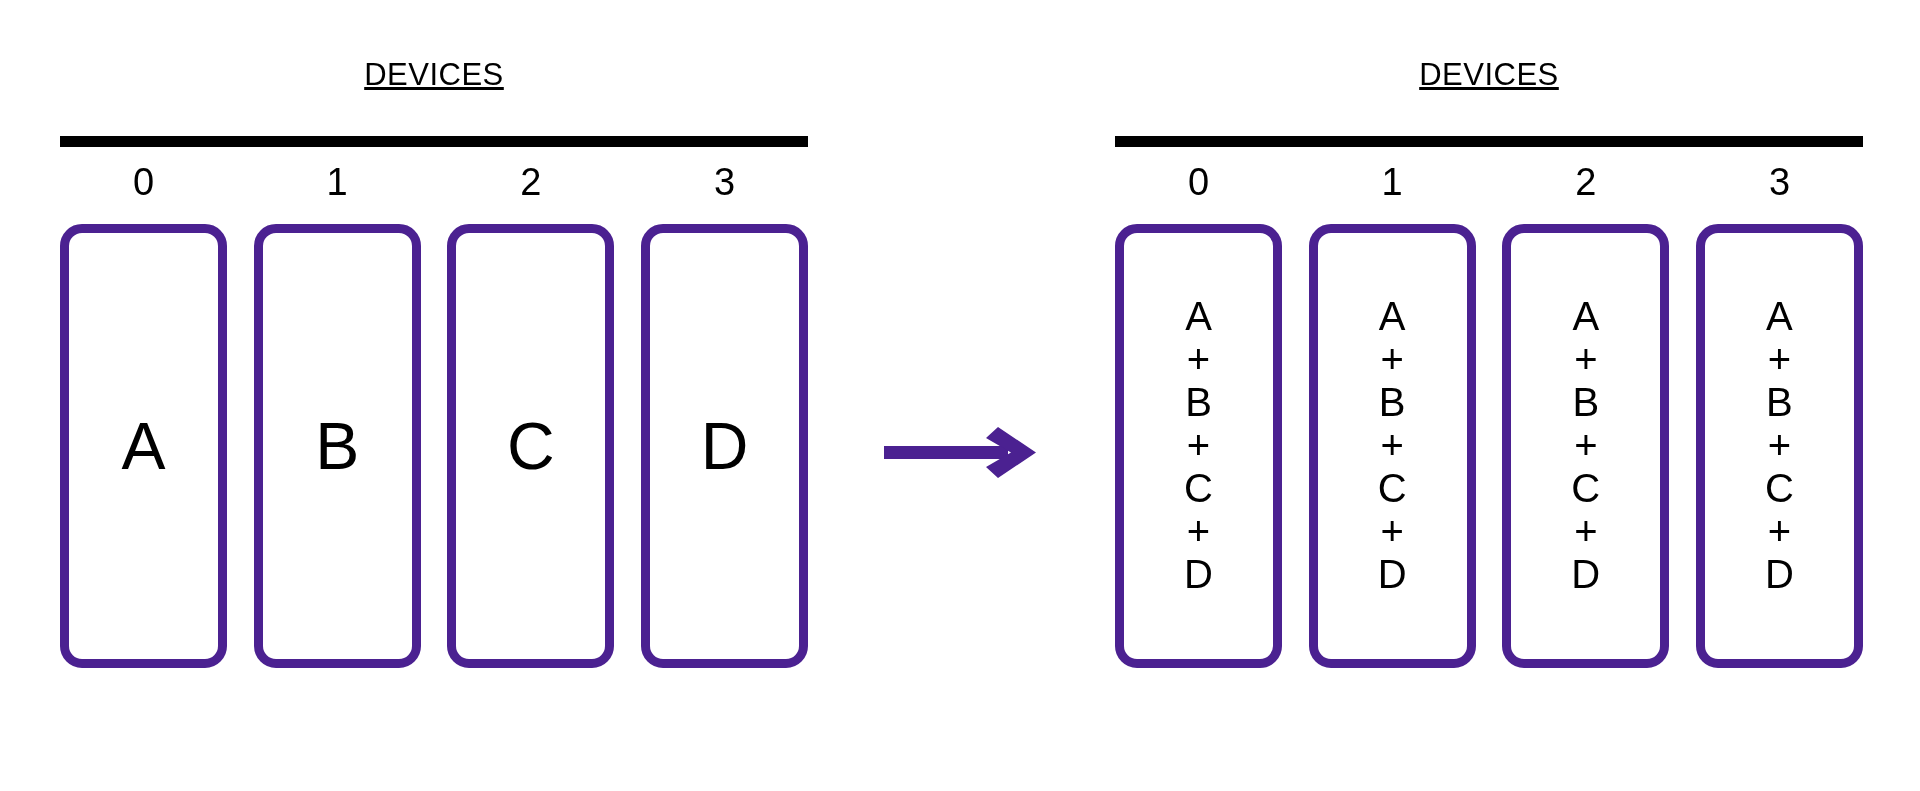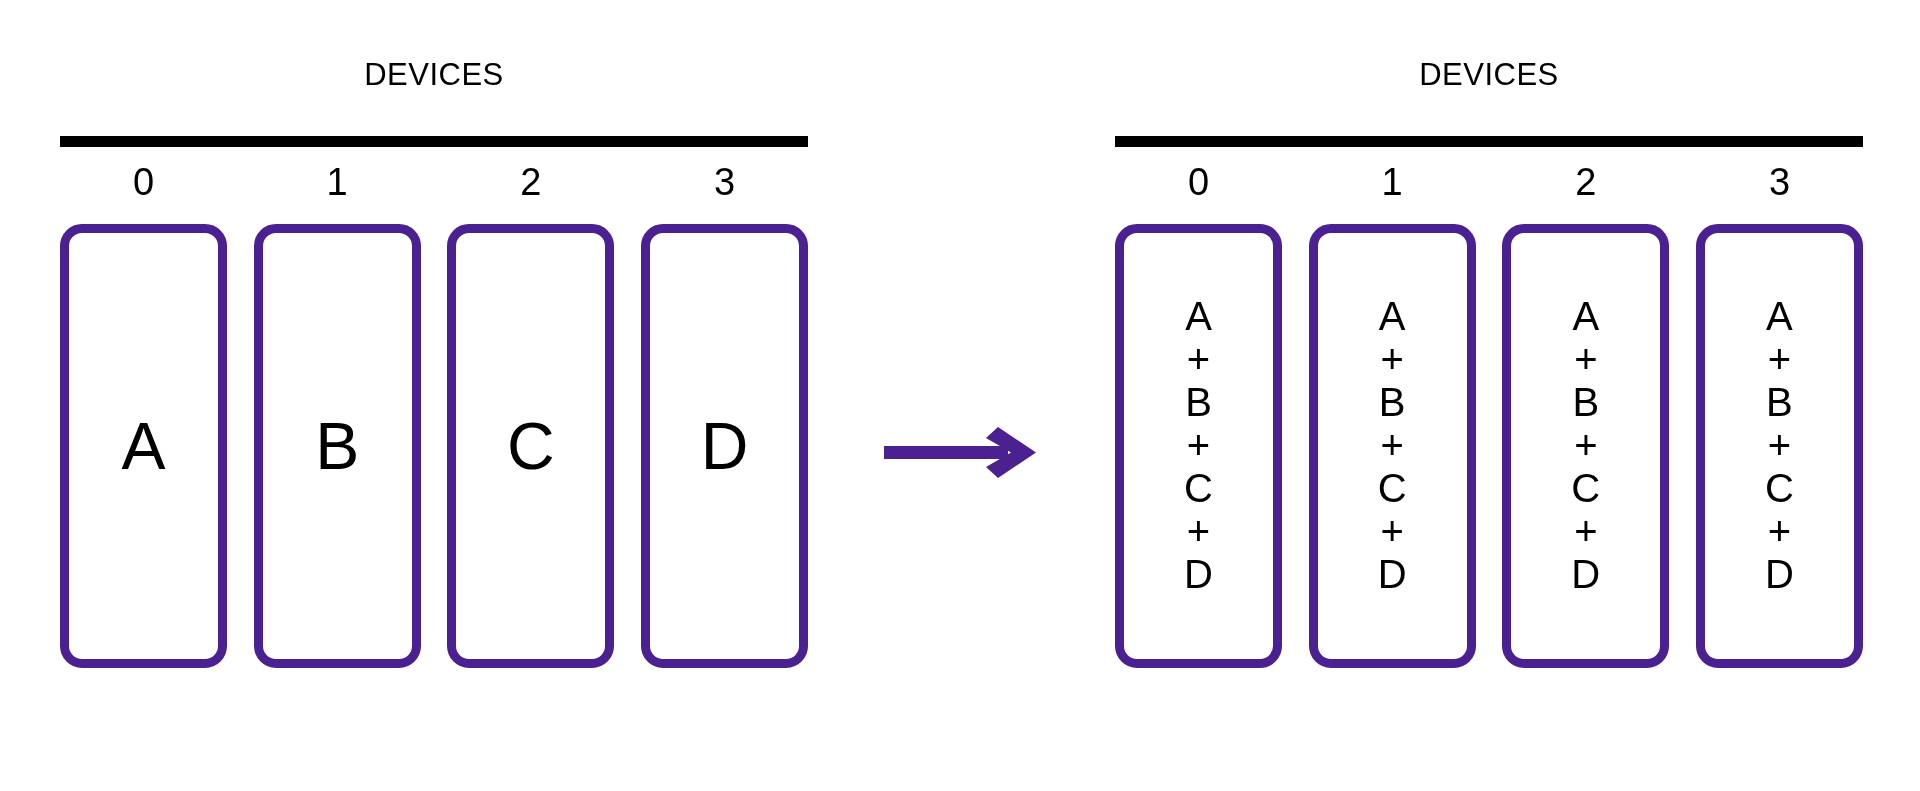--- a/index.html
+++ b/index.html
@@ -34,20 +34,21 @@
     position: absolute;
     top: 57px;
     left: 0;
     width: 100%;
     text-align: center;
     font-size: 31px;
     letter-spacing: 0.5px;
     line-height: 36px;
     color: #000000;
     white-space: nowrap;
+    text-decoration: underline;
   }
 
   .group-rule {
     position: absolute;
     top: 136px;
     left: 0;
     width: 100%;
     height: 11px;
     background: #000000;
   }

